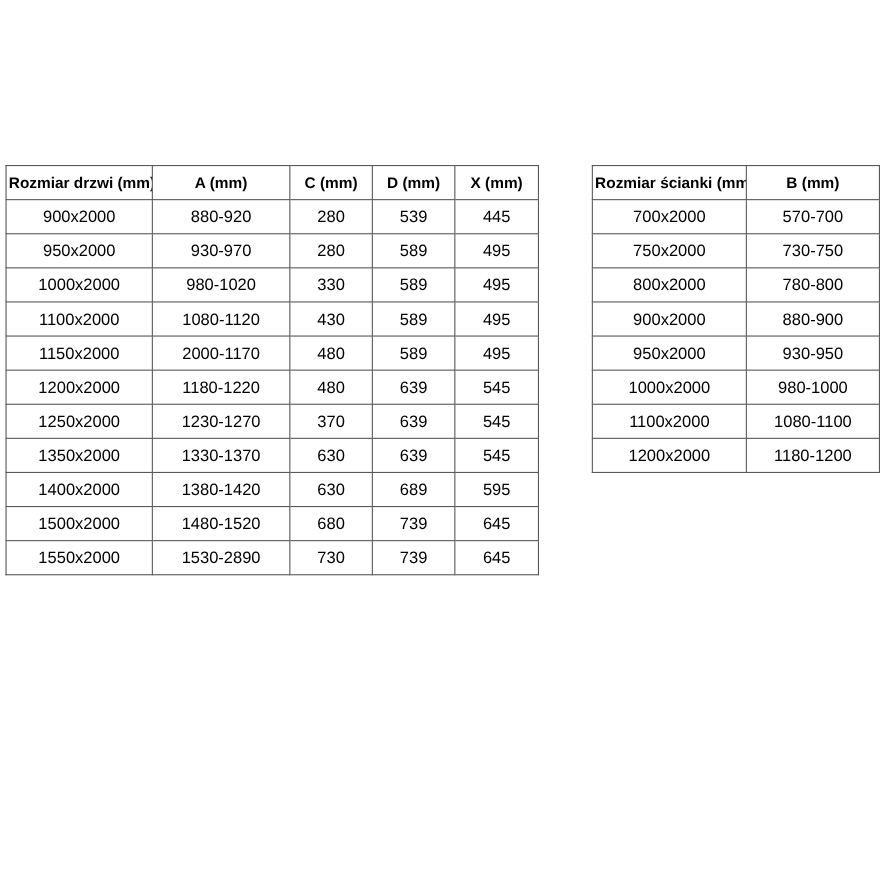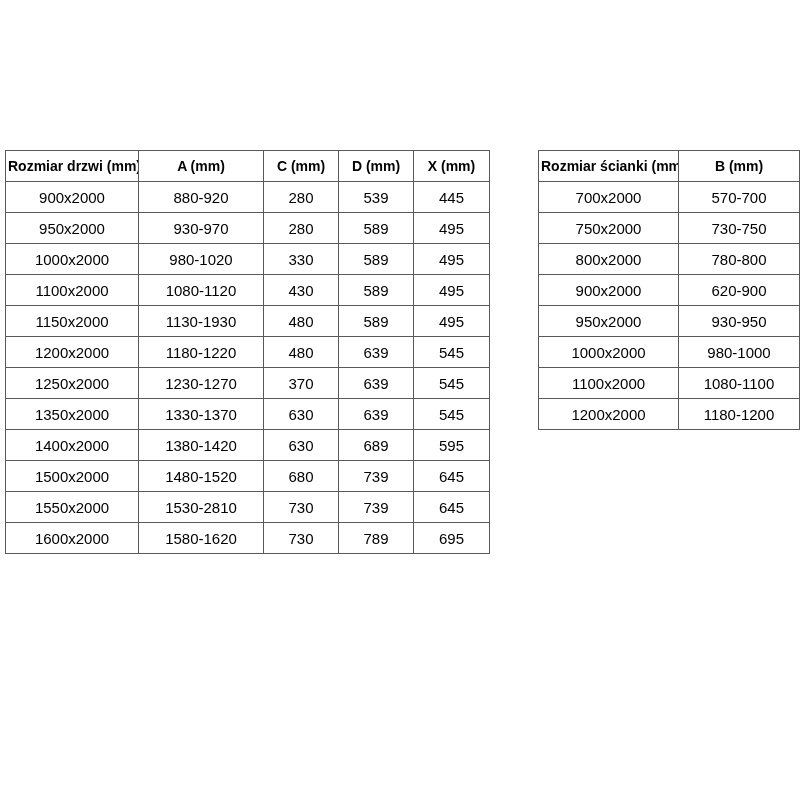--- a/index.html
+++ b/index.html
@@ -100,21 +100,21 @@
         </tr>
         <tr>
           <td>1100x2000</td>
           <td>1080-1120</td>
           <td>430</td>
           <td>589</td>
           <td>495</td>
         </tr>
         <tr>
           <td>1150x2000</td>
-          <td>1130-1930</td>
+          <td>2000-1170</td>
           <td>480</td>
           <td>589</td>
           <td>495</td>
         </tr>
         <tr>
           <td>1200x2000</td>
           <td>1180-1220</td>
           <td>480</td>
           <td>639</td>
           <td>545</td>
@@ -142,31 +142,24 @@
         </tr>
         <tr>
           <td>1500x2000</td>
           <td>1480-1520</td>
           <td>680</td>
           <td>739</td>
           <td>645</td>
         </tr>
         <tr>
           <td>1550x2000</td>
-          <td>1530-2810</td>
+          <td>1530-2890</td>
           <td>730</td>
           <td>739</td>
           <td>645</td>
-        </tr>
-        <tr>
-          <td>1600x2000</td>
-          <td>1580-1620</td>
-          <td>730</td>
-          <td>789</td>
-          <td>695</td>
         </tr>
       </tbody>
   </table>
 
   <table class="spec" id="walls-table">
     <colgroup>
       <col style="width:140px">
       <col style="width:121px">
     </colgroup>
     <thead>
@@ -183,21 +176,21 @@
         <tr>
           <td>750x2000</td>
           <td>730-750</td>
         </tr>
         <tr>
           <td>800x2000</td>
           <td>780-800</td>
         </tr>
         <tr>
           <td>900x2000</td>
-          <td>620-900</td>
+          <td>880-900</td>
         </tr>
         <tr>
           <td>950x2000</td>
           <td>930-950</td>
         </tr>
         <tr>
           <td>1000x2000</td>
           <td>980-1000</td>
         </tr>
         <tr>

